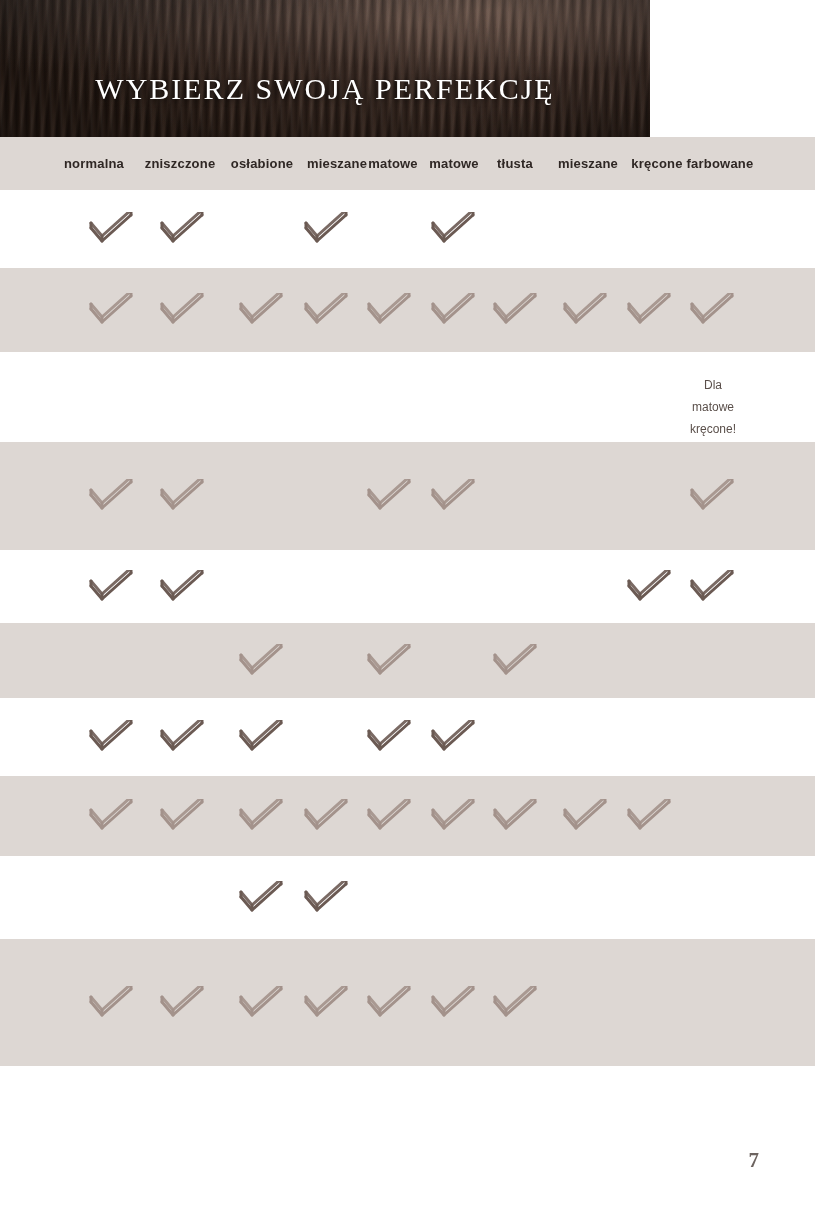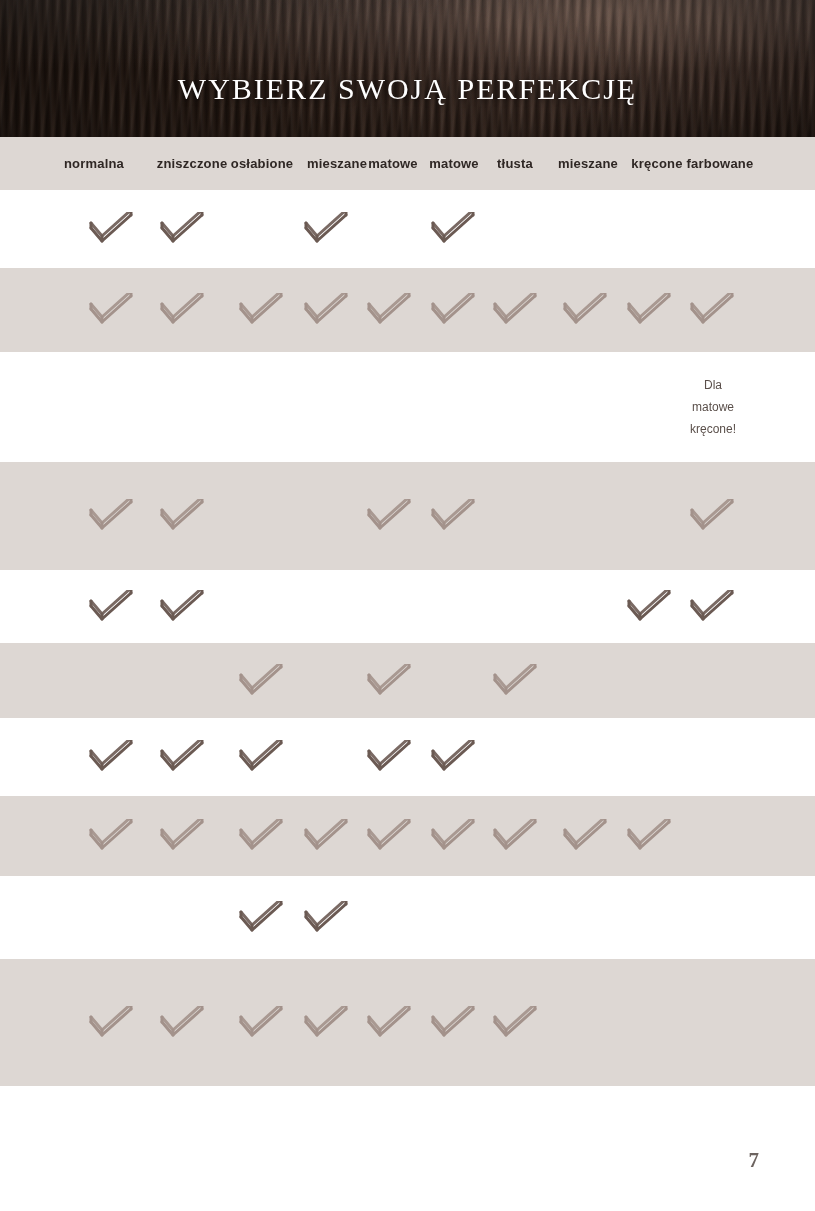--- a/index.html
+++ b/index.html
@@ -12,21 +12,21 @@
     height: 1211px;
     font-family: "Liberation Sans", sans-serif;
     color: #3b3330;
     overflow: hidden;
     position: relative;
   }
 
   
   .hero {
     position: relative;
-    width: 815px;
+    width: 650px;
     height: 137px;
     overflow: hidden;
     background: #4d7c0f;
   }
   .hero-bg {
     position: absolute;
     inset: 0;
     background:
       repeating-linear-gradient(88deg,
         rgba(255,255,255,0.00) 0px,
@@ -133,21 +133,21 @@
 
 <div class="hero">
   <div class="hero-bg"></div>
   <div class="hero-sheen"></div>
   <div class="hero-vignette"></div>
   <div class="hero-title">WYBIERZ SWOJĄ PERFEKCJĘ</div>
 </div>
 
 <div class="header-row" id="header-row">
     <div class="col-head" style="left: 62px; width: 64px;">normalna</div>
-    <div class="col-head" style="left: 156px; width: 72px;">zniszczone</div>
+    <div class="col-head" style="left: 144px; width: 72px;">zniszczone</div>
     <div class="col-head" style="left: 229px; width: 66px;">osłabione</div>
     <div class="col-head" style="left: 311px; width: 52px;">mieszane</div>
     <div class="col-head" style="left: 366px; width: 54px;">matowe</div>
     <div class="col-head" style="left: 431px; width: 46px;">matowe</div>
     <div class="col-head" style="left: 494px; width: 42px;">tłusta</div>
     <div class="col-head" style="left: 556px; width: 64px;">mieszane</div>
     <div class="col-head" style="left: 629px; width: 56px;">kręcone</div>
     <div class="col-head" style="left: 684px; width: 72px;">farbowane</div>
   </div>
 
@@ -247,21 +247,21 @@
         </svg>
       </div>
       <div class="check" style="left: 689px; top: 25px;">
         <svg viewBox="0 0 46 34" xmlns="http://www.w3.org/2000/svg">
           <path d="M3 16 L14 29 L43 3" fill="none" stroke="#a3928b" stroke-width="3" stroke-linecap="round" stroke-linejoin="round"></path>
           <path d="M3 16 L14 29 L43 3" fill="none" stroke="#a3928b" stroke-width="3" stroke-linecap="round" stroke-linejoin="round" transform="translate(0,-5)" opacity="0.9"></path>
           <path d="M3 11 L3 16 M14 24 L14 29 M43 -2 L43 3" fill="none" stroke="#a3928b" stroke-width="3" stroke-linecap="round"></path>
         </svg>
       </div>
     </div>
-    <div class="row plain" style="height: 110px; padding-left: 44px;">
+    <div class="row plain" style="height: 90px; padding-left: 44px;">
       <div class="note" style="left: 665px; top: 22px;">
         <div>Dla</div>
         <div>matowe</div>
         <div>kręcone!</div>
       </div>
     </div>
     <div class="row alt" style="height: 108px;">
       <div class="check" style="left: 88px; top: 37px;">
         <svg viewBox="0 0 46 34" xmlns="http://www.w3.org/2000/svg">
           <path d="M3 16 L14 29 L43 3" fill="none" stroke="#a3928b" stroke-width="3" stroke-linecap="round" stroke-linejoin="round"></path>

